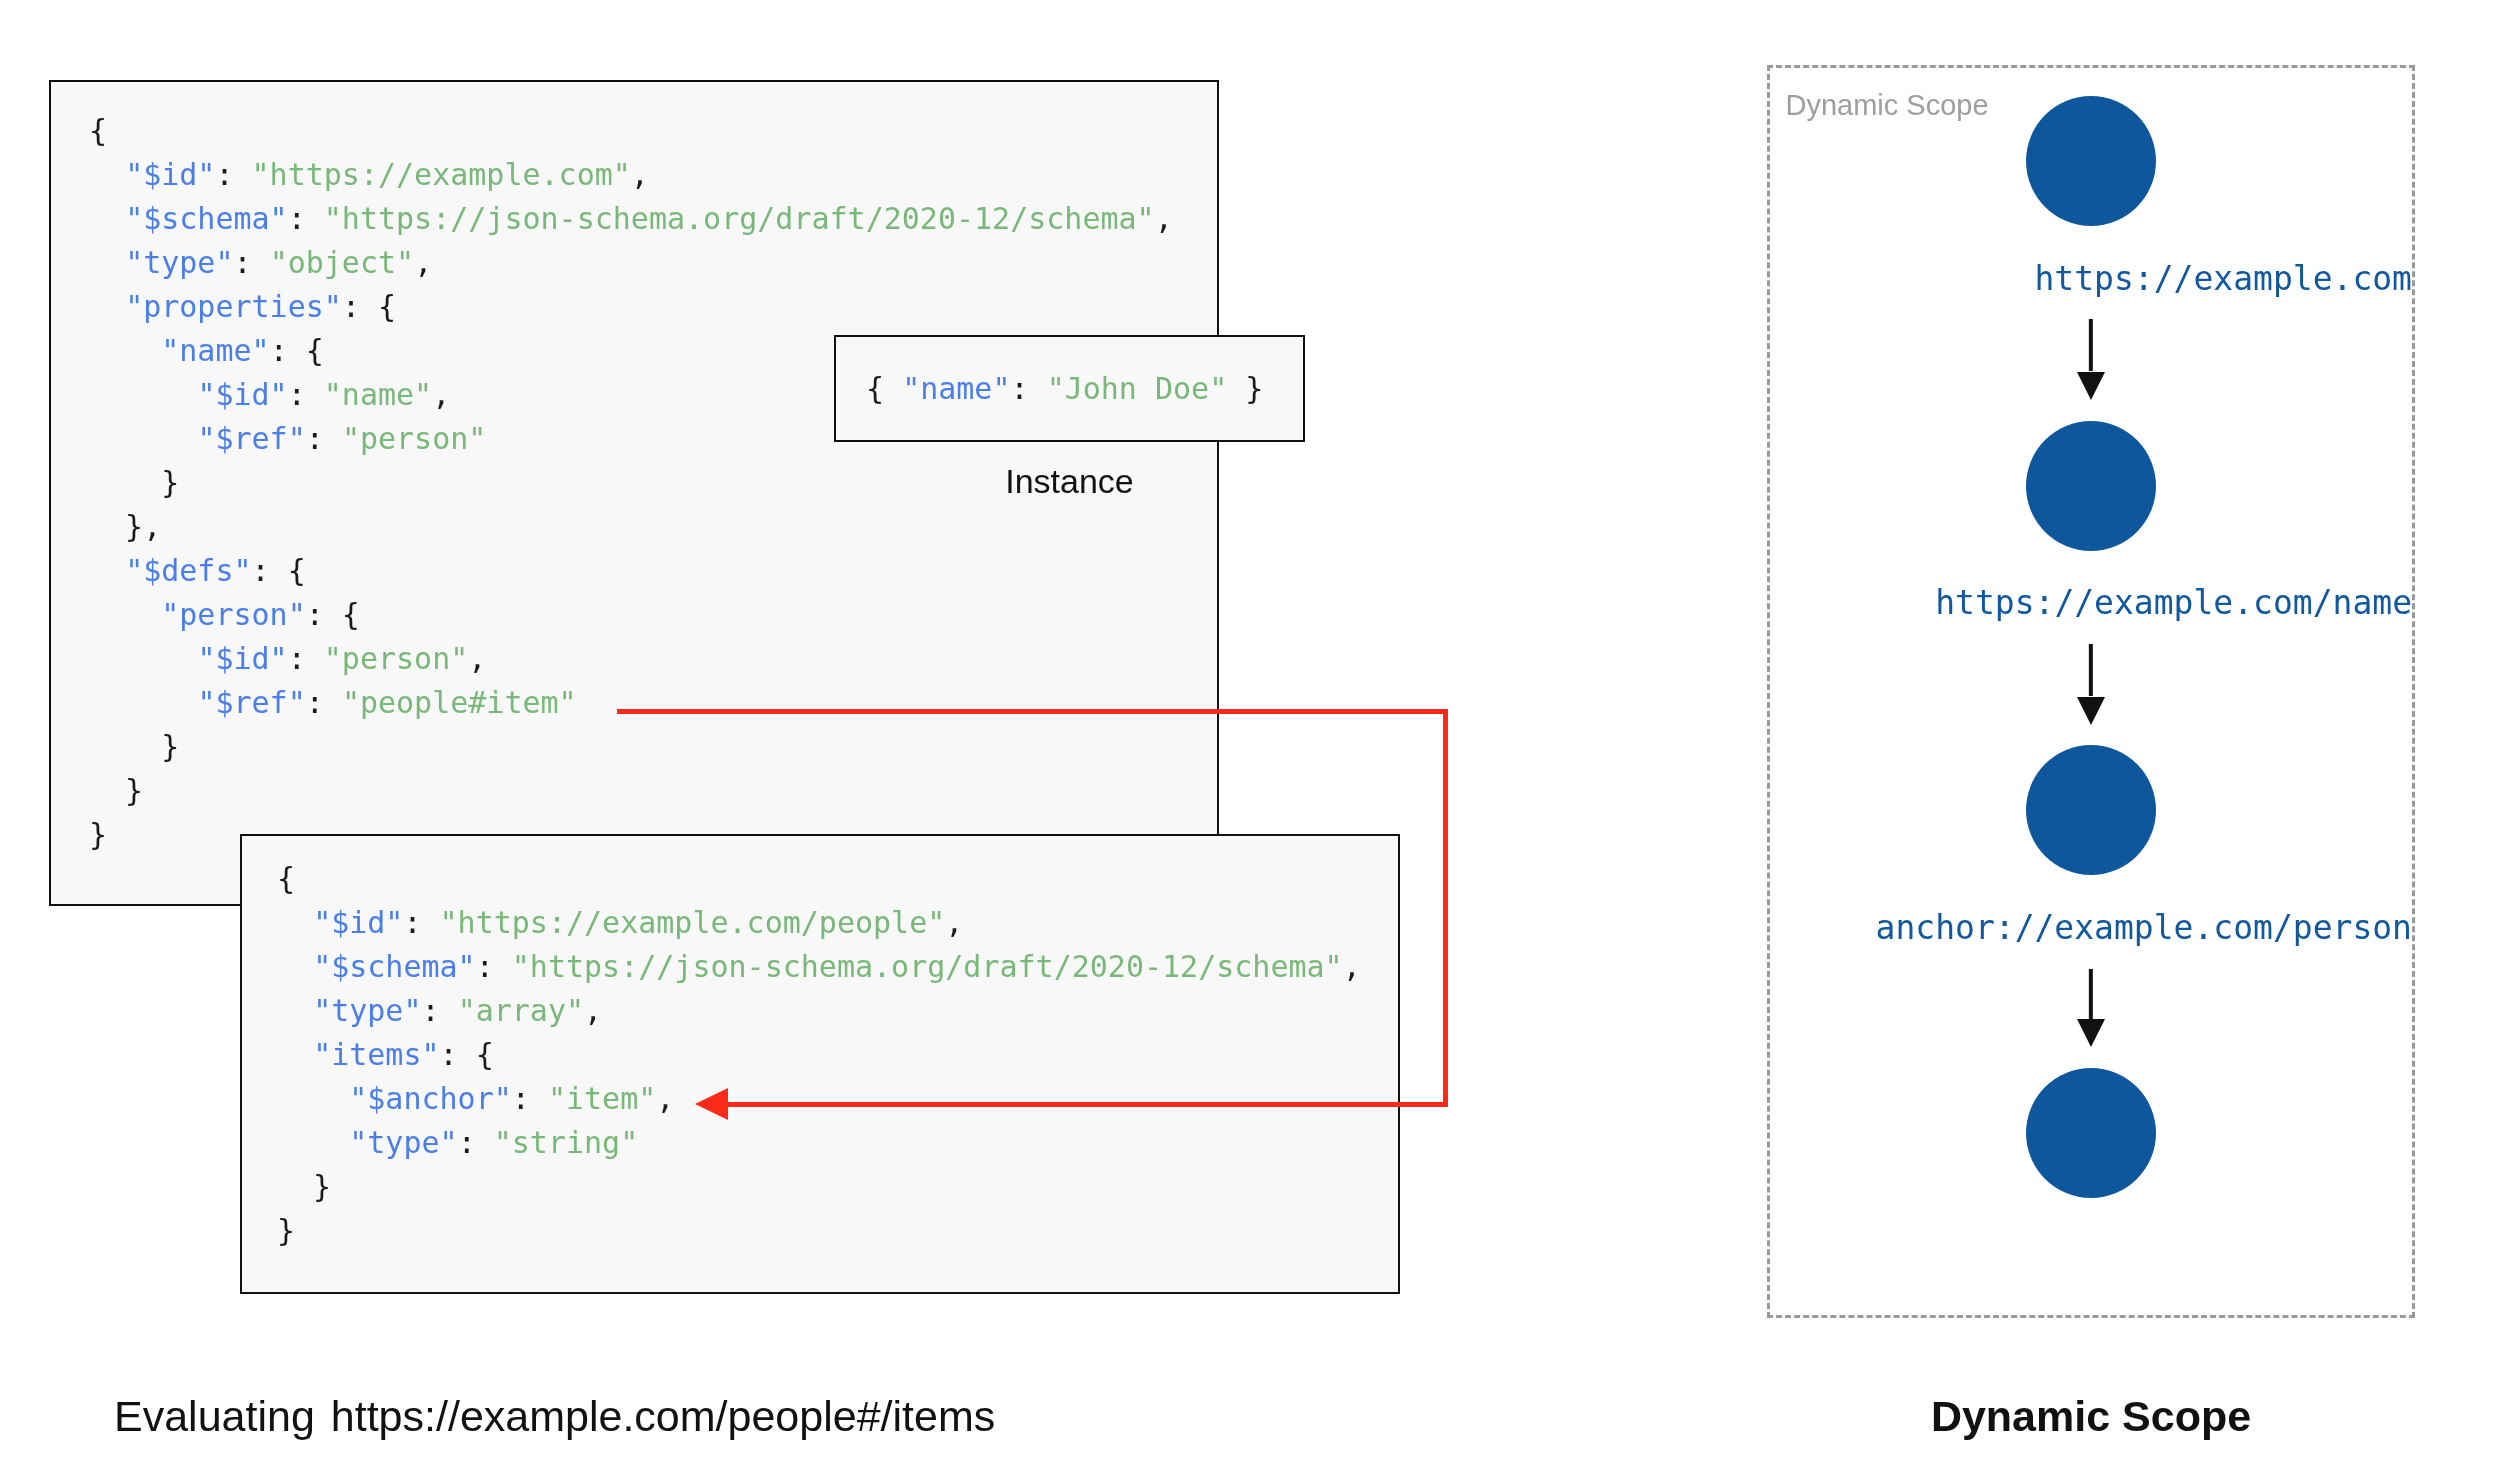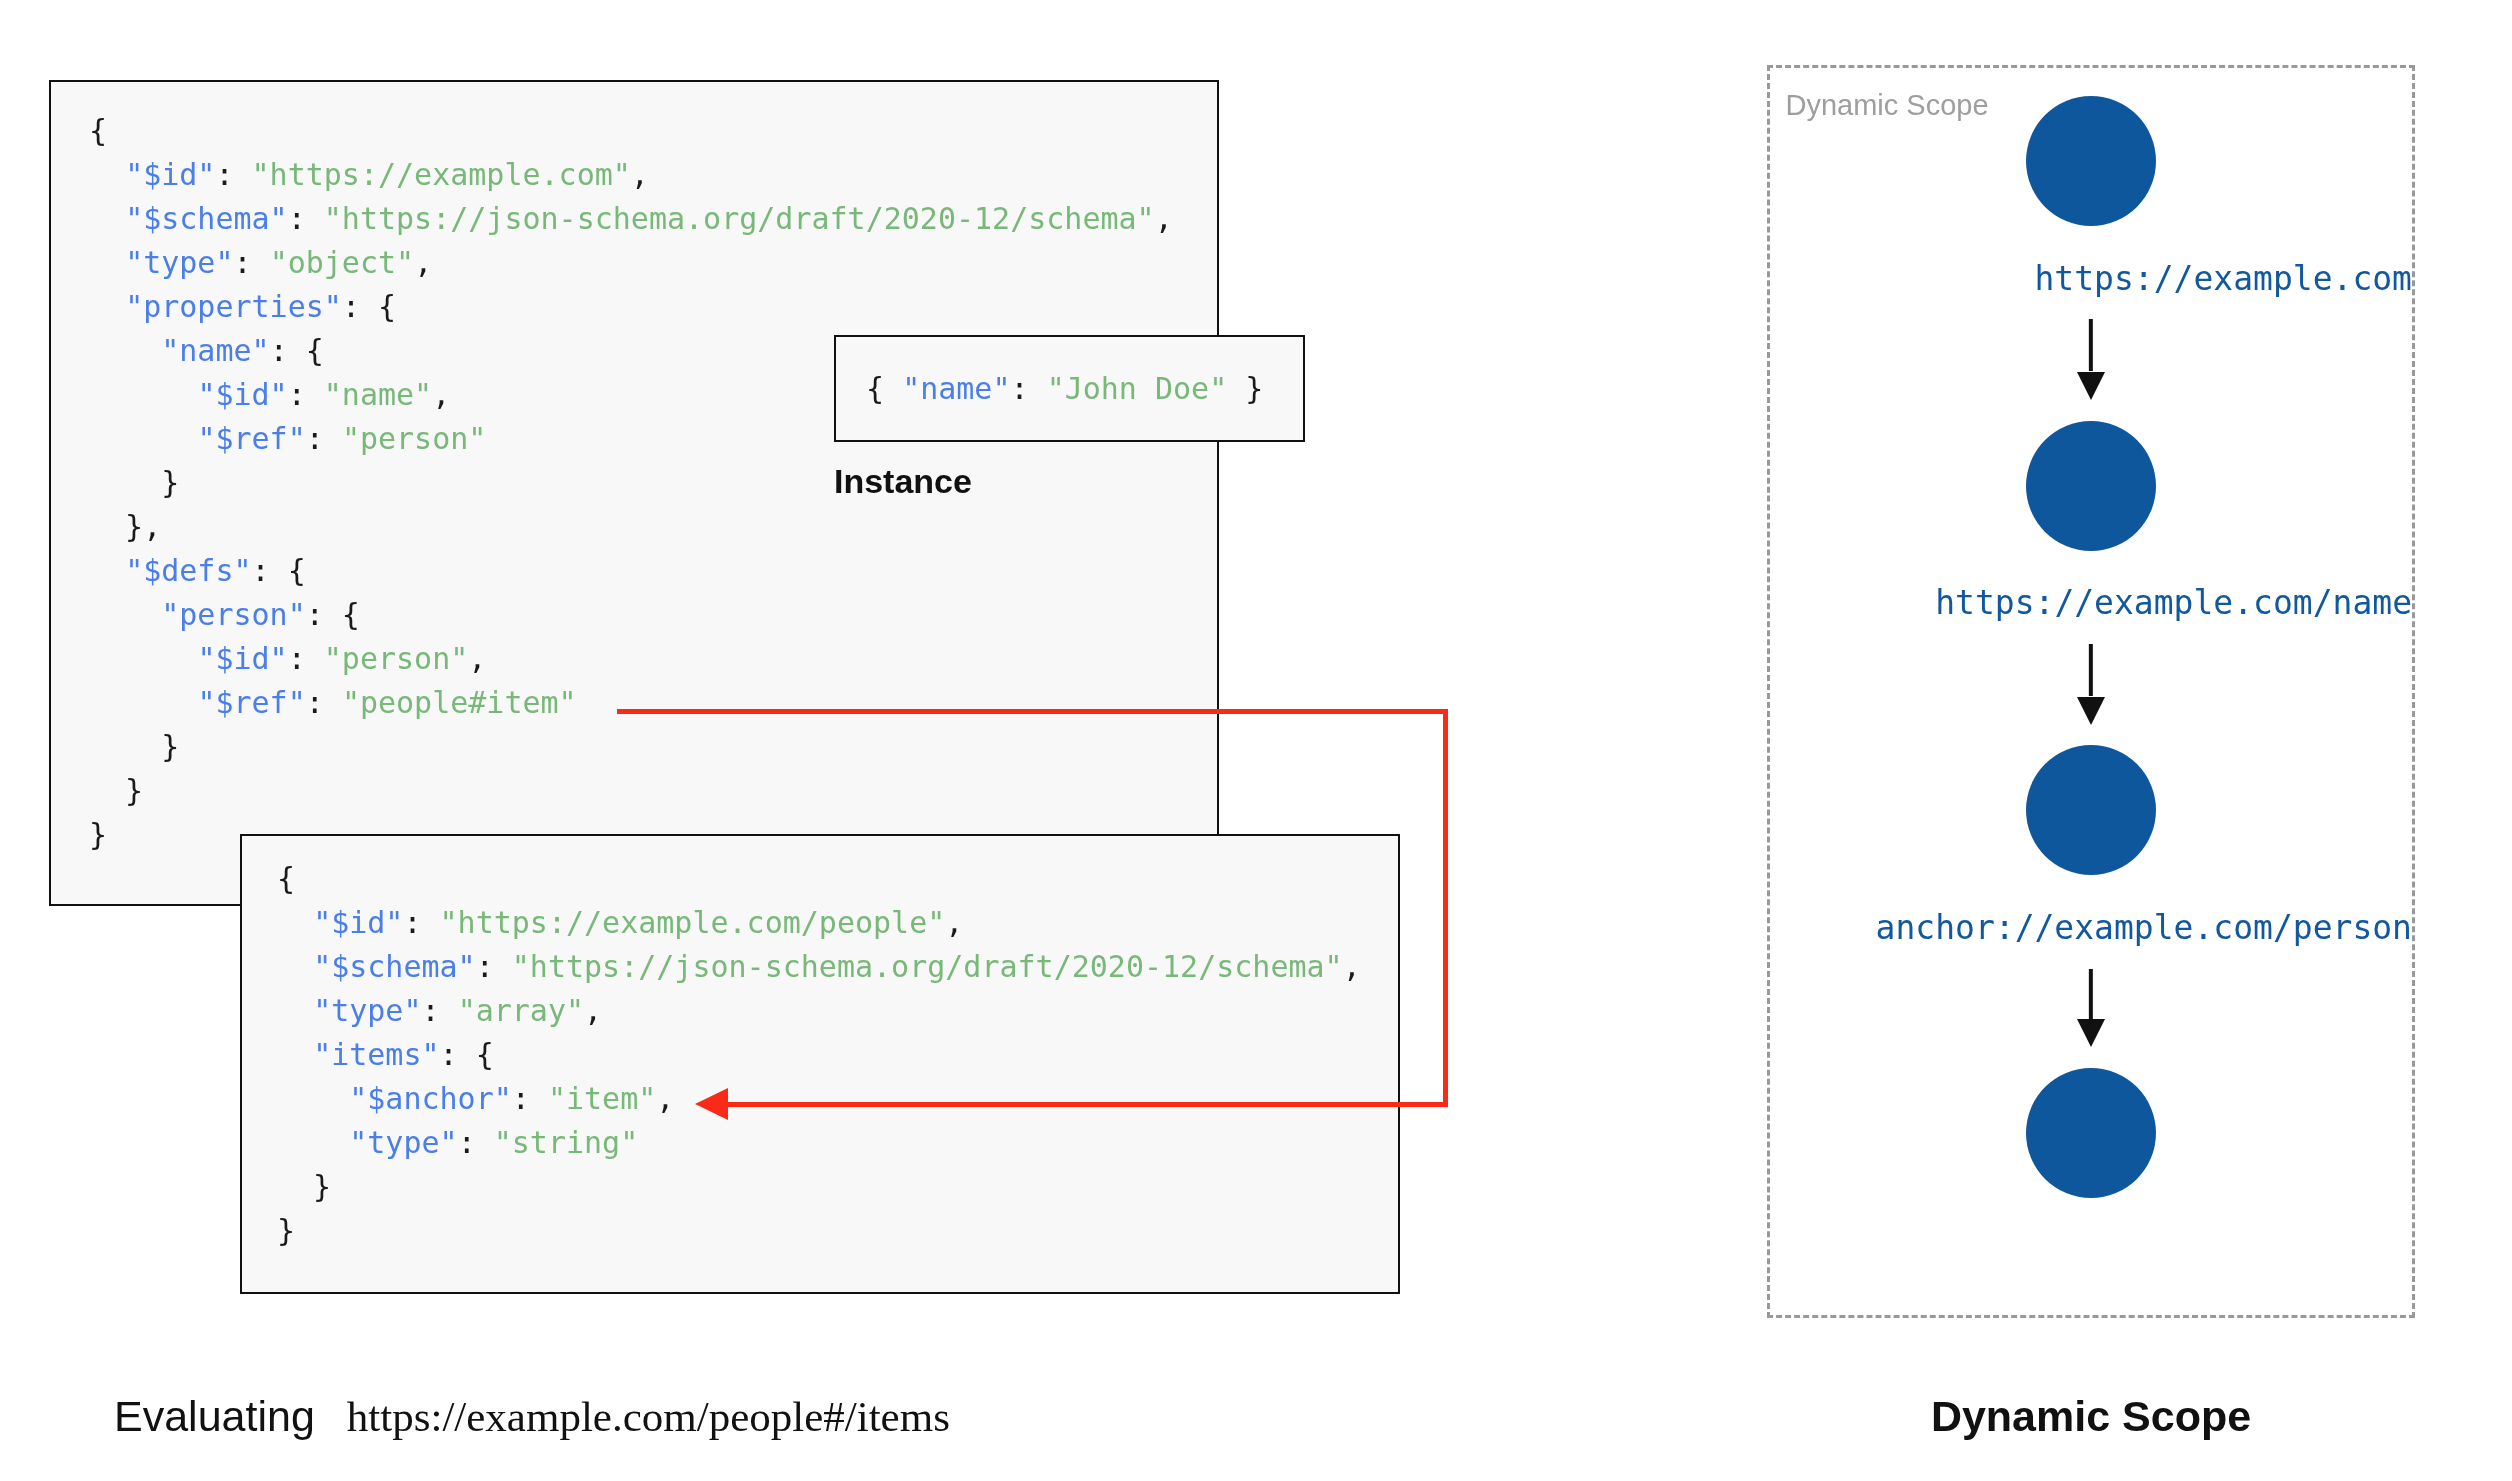--- a/index.html
+++ b/index.html
@@ -24,22 +24,22 @@
     font-family:"DejaVu Sans Mono","Liberation Mono",monospace;
     font-size:30px;line-height:44px;color:var(--ink);white-space:pre;
   }
   .cl{white-space:pre;}
   .tok-k{color:var(--key);}
   .tok-s{color:var(--str);}
   .tok-p{color:var(--ink);}
   #box1{left:49px;top:80px;width:1170px;height:826px;padding:27px 0 0 38px;z-index:1;}
   #instancebox{left:834px;top:335px;width:471px;height:107px;z-index:2;display:flex;align-items:center;padding-left:30px;}
   #instance-label{
-    position:absolute;left:834px;top:462px;width:471px;text-align:left;
-    font-weight:bold;font-size:34px;color:#111111;z-index:2;
+    position:absolute;left:834px;top:462px;width:471px;text-align:center;
+    font-weight:normal;font-size:34px;color:#111111;z-index:2;
   }
   #box2{left:240px;top:834px;width:1160px;height:460px;padding:21.4px 0 0 35px;z-index:3;}
 
   .redseg{position:absolute;background:var(--red);z-index:4;}
   #red-h1{left:617px;top:709px;width:831px;height:4.8px;}
   #red-v{left:1443px;top:709px;width:4.8px;height:398px;}
   #red-h2{left:722px;top:1102px;width:726px;height:4.8px;}
   #red-head{
     position:absolute;left:695px;top:1088px;width:0;height:0;z-index:4;
     border-top:16px solid transparent;border-bottom:16px solid transparent;
@@ -70,21 +70,21 @@
     position:absolute;left:50%;transform:translateX(-50%);width:0;height:0;
     border-left:14.4px solid transparent;border-right:14.4px solid transparent;
     border-top:28px solid #111111;
   }
   #aline1{top:251px;height:52px;} #ahead1{top:304px;}
   #aline2{top:576px;height:52px;} #ahead2{top:629px;}
   #aline3{top:901px;height:51px;} #ahead3{top:951px;}
 
   #caption-left{position:absolute;left:114px;top:1392px;font-size:43px;color:#111111;white-space:nowrap;z-index:1;}
   .cap-bold{font-weight:normal;font-family:"Liberation Sans","DejaVu Sans",sans-serif;}
-  .cap-mono{font-family:Liberation Serif, serif;margin-left:32px;}
+  .cap-mono{font-family:Liberation Sans, sans-serif;margin-left:16px;}
   #caption-right{
     position:absolute;left:1767px;top:1392px;width:648px;text-align:center;
     font-weight:bold;font-size:43px;color:#111111;z-index:1;
   }
 </style>
 </head>
 <body>
 
 <div id="canvas">
 

